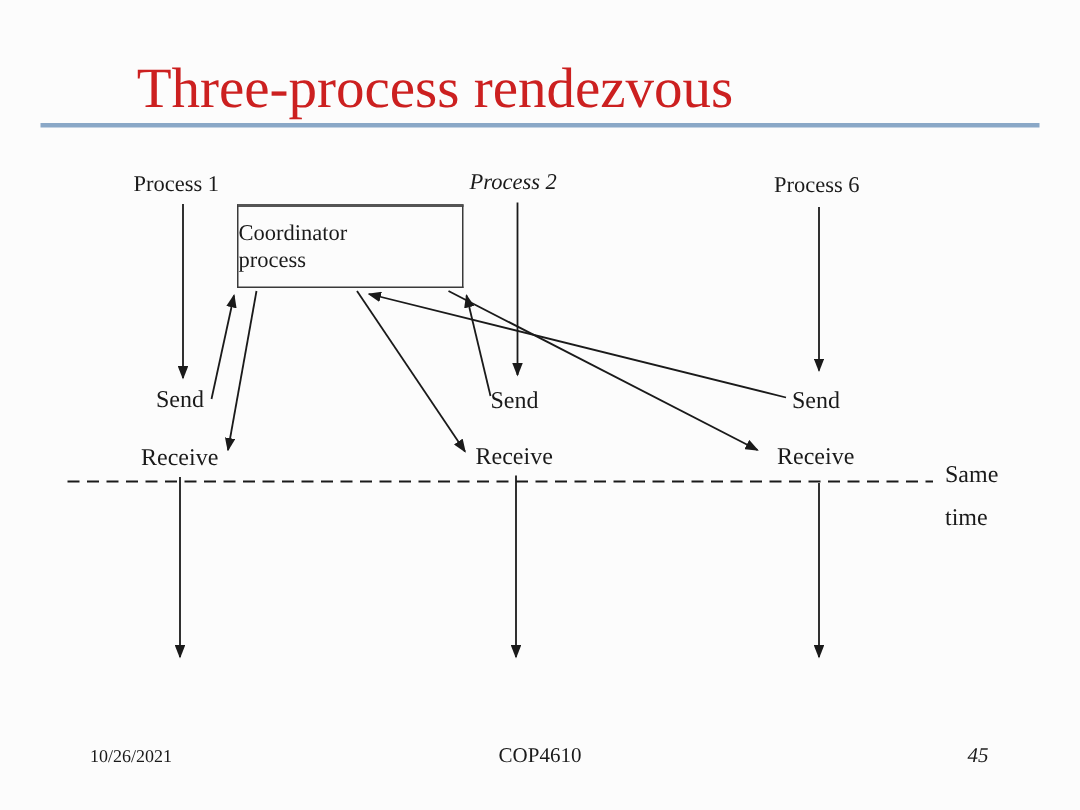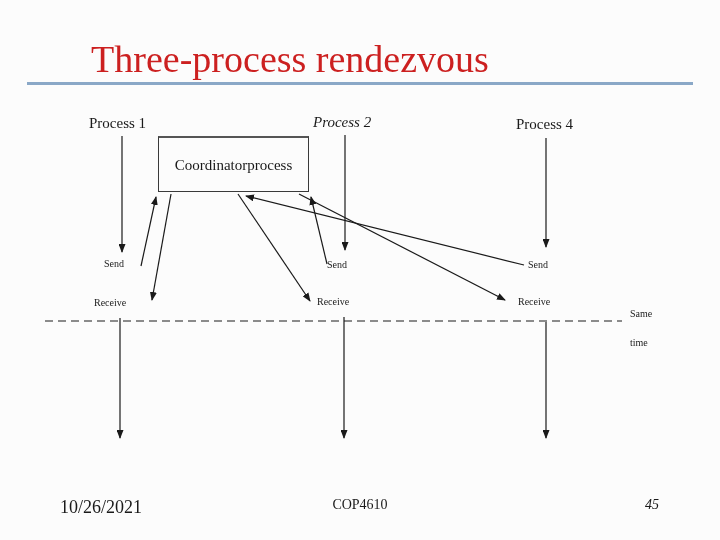--- a/index.html
+++ b/index.html
@@ -19,30 +19,30 @@
   .title-rule{
     position:absolute;top:82px;left:27px;width:666px;height:3px;
     background:#8aa8c7;
   }
   .diagram{position:absolute;left:0;top:0;width:640px;height:540px;}
   .diagram svg{position:absolute;left:0;top:0;}
   .dlabel{
     position:absolute;font-size:15px;color:#1a1a1a;white-space:nowrap;
   }
   .slabel{
-    position:absolute;font-size:10px;color:#1a1a1a;white-space:nowrap;
+    position:absolute;font-size:16px;color:#1a1a1a;white-space:nowrap;
   }
   .coordinator-box{
     position:absolute;left:158px;top:136px;width:149px;height:53px;
     background:#fcfcfc;
     border:1px solid #3a3a3a;border-top:2px solid #555;
-    display:flex;flex-direction:row;align-items:center;justify-content:center;
+    display:flex;flex-direction:column;align-items:flex-start;justify-content:center;
     font-size:15px;line-height:18px;text-align:center;
   }
-  .footer-date{position:absolute;left:60px;top:497px;font-size:18px;font-family:Liberation Serif, serif;}
+  .footer-date{position:absolute;left:60px;top:497px;font-size:12px;font-family:Liberation Serif, serif;}
   .footer-course{position:absolute;left:0;top:497px;width:720px;text-align:center;font-size:14px;}
   .footer-page{position:absolute;right:61px;top:497px;font-size:14px;font-style:italic;}
 </style>
 </head>
 <body>
 
 <h1 class="slide-title">Three-process rendezvous</h1>
 <div class="title-rule"></div>
 
 <div class="diagram">
@@ -69,21 +69,21 @@
       <path d="M238,194 L310,301" marker-end="url(#arrow)"></path>
       <path d="M524,265 L246,196" marker-end="url(#arrow)"></path>
       <path d="M299,194 L505,300" marker-end="url(#arrow)"></path>
 
       <path d="M45,321 H622" stroke-dasharray="8 5"></path>
     </g>
   </svg>
 
   <div class="dlabel" style="left:89px;top:115px;">Process 1</div>
   <div class="dlabel" style="left:313px;top:114px;font-style:italic;">Process 2</div>
-  <div class="dlabel" style="left:516px;top:116px;">Process 4</div>
+  <div class="dlabel" style="left:516px;top:116px;">Process 6</div>
 
   <div class="coordinator-box">
     <span>Coordinator</span>
     <span>process</span>
   </div>
 
   <div class="slabel" style="left:104px;top:258px;">Send</div>
   <div class="slabel" style="left:327px;top:259px;">Send</div>
   <div class="slabel" style="left:528px;top:259px;">Send</div>
 

